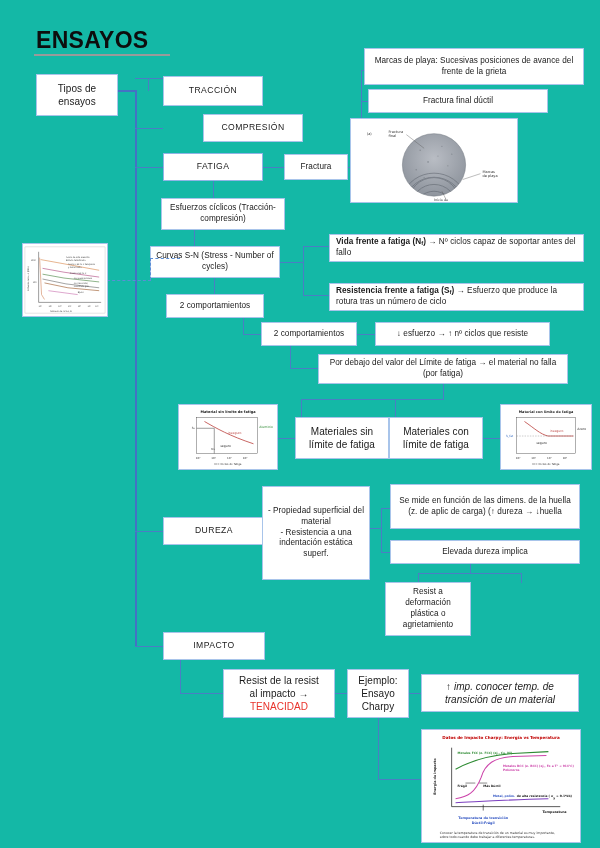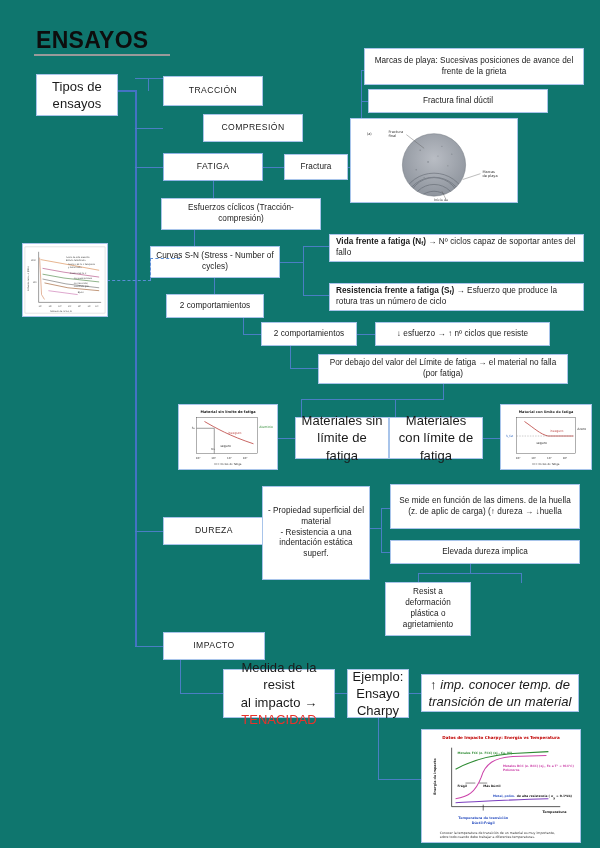--- a/index.html
+++ b/index.html
@@ -7,21 +7,21 @@
   body{
     font-family:"Liberation Sans", sans-serif;
     color:#111111;
     -webkit-font-smoothing:antialiased;
   }
   #canvas{
     position:relative;
     width:600px;
     height:848px;
     overflow:hidden;
-    background:#0f766e;
+    background:#14b8a6;
   }
   
   .page-title{
     position:absolute;
     left:36px; top:27px;
     font-size:23px;
     font-weight:bold;
     letter-spacing:.3px;
     color:#0d0d0d;
     white-space:nowrap;
@@ -44,21 +44,21 @@
     text-align:center;
     font-size:8.2px;
     line-height:1.32;
     color:#1a1a1a;
     padding:2px 4px;
     letter-spacing:.05px;
   }
   .node.strong{border-color:#8fb4e6;}
   .node .inner{width:100%;}
   .node.left{justify-content:flex-start;text-align:left;padding-left:6px;}
-  .node.big{font-size:13px;}
+  .node.big{font-size:10px;}
   .node.cap{font-size:8.6px;letter-spacing:.45px;}
   .red{color:#e8322a;}
   b{font-weight:bold;}
   sub{font-size:.72em;vertical-align:-.22em;}
   
   .ln{position:absolute;background:#4a7ec4;}
   .ln.h{height:1.4px;}
   .ln.v{width:1.4px;}
   .ln.thick{background:#4472c4;}
   .ln.thick.h{height:2px;}
@@ -169,21 +169,21 @@
       <text x="133" y="55" font-family="DejaVu Sans, sans-serif" font-size="3.6" fill="#333">Marcas</text>
       <text x="133" y="59.5" font-family="DejaVu Sans, sans-serif" font-size="3.6" fill="#333">de playa</text>
       <text x="84" y="84" font-family="DejaVu Sans, sans-serif" font-size="3.4" fill="#333">Inicio de</text>
       <text x="84" y="88" font-family="DejaVu Sans, sans-serif" font-size="3.4" fill="#333">la fractura</text>
     </svg>
   </div>
 
   <div class="ln v" style="left:213px;top:181px;height:21px;"></div>
   <div class="ln h" style="left:161px;top:201px;width:53px;"></div>
   <div class="ln v" style="left:161px;top:201px;height:9px;"></div>
-  <div class="node" style="left:161px;top:198px;width:160px;height:32px;">
+  <div class="node" style="left:161px;top:198px;width:124px;height:32px;">
     <span class="inner">Esfuerzos cíclicos (Tracción-compresión)</span>
   </div>
 
   <div class="ln v" style="left:194px;top:230px;height:16px;"></div>
   <div class="node" style="left:150px;top:246px;width:130px;height:32px;">
     <span class="inner">Curvas S-N (Stress - Number of cycles)</span>
   </div>
 
   <div class="dash-h" style="left:150px;top:258px;width:30px;"></div>
   <div class="dash-v" style="left:150px;top:258px;height:22px;"></div>
@@ -356,21 +356,21 @@
   </div>
 
   <div class="node cap" style="left:163px;top:632px;width:102px;height:28px;">
     <span class="inner">IMPACTO</span>
   </div>
   <div class="ln v" style="left:180px;top:660px;height:34px;"></div>
   <div class="ln h" style="left:180px;top:693px;width:43px;"></div>
 
   <div class="node big" style="left:223px;top:669px;width:112px;height:49px;">
     <span class="inner">
-      <span>Medida de la resist</span><br>
+      <span>Resist de la resist</span><br>
       <span>al impacto →</span><br>
       <span class="red">TENACIDAD</span>
     </span>
   </div>
 
   <div class="ln h" style="left:335px;top:693px;width:12px;"></div>
   <div class="node big" style="left:347px;top:669px;width:62px;height:49px;">
     <span class="inner">Ejemplo: Ensayo Charpy</span>
   </div>
 

